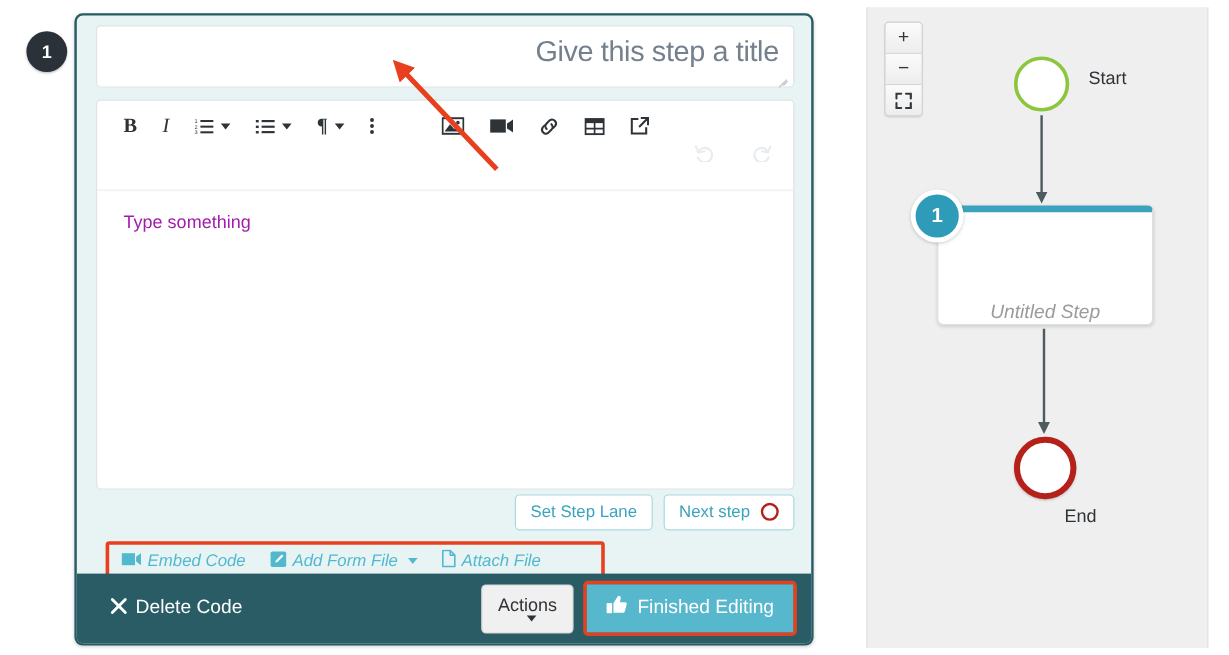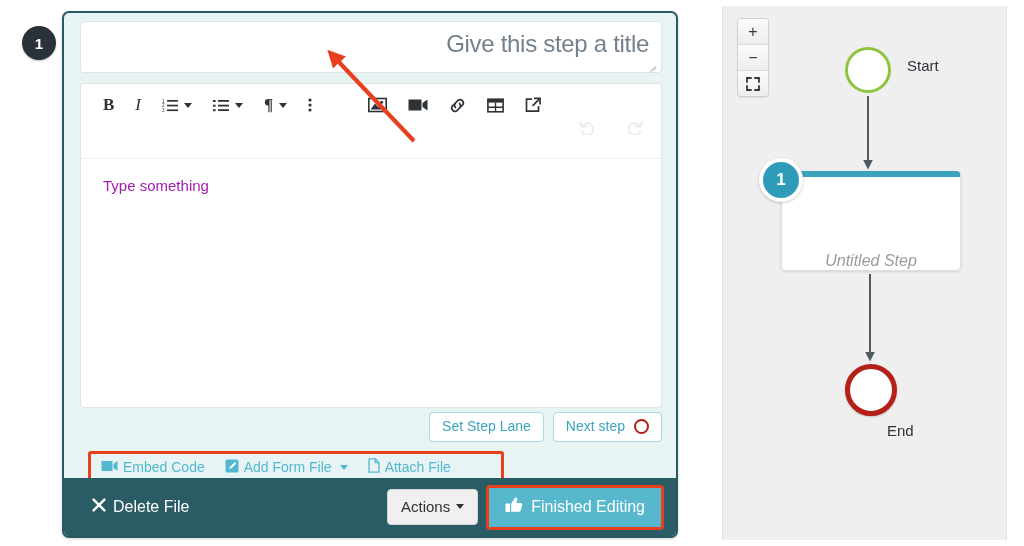--- a/index.html
+++ b/index.html
@@ -175,20 +175,21 @@
     position: absolute;
     left: 24px; top: 438px;
     width: 416px; height: 32px;
     border: 3px solid #e8401f;
     border-radius: 3px;
     box-sizing: border-box;
     display: flex;
     align-items: center;
     padding-left: 10px;
     gap: 20px;
+    font-style: italic;
   }
   .attach-link {
     color: #52b8d0;
     font-size: 14px;
     display: inline-flex;
     align-items: center;
     gap: 5px;
     cursor: pointer;
     white-space: nowrap;
   }
@@ -222,20 +223,21 @@
   .actions-btn {
     background: #f0f0f0;
     border: 1px solid #d6d6d6;
     border-radius: 4px;
     color: #2e3338;
     font-size: 15px;
     padding: 8px 13px 9px;
     display: inline-flex;
     align-items: center;
     cursor: pointer;
+    flex-direction: column;
   }
   .finished-wrap {
     border: 3px solid #e8401f;
     border-radius: 4px;
     padding: 0;
     display: inline-flex;
   }
   .finished-btn {
     background: #57b8cd;
     border: none;
@@ -523,21 +525,21 @@
     </div>
 
     <div class="footer">
       <span class="delete-step">
         <span>
           <svg width="14" height="14" viewBox="0 0 14 14">
             <line x1="1.6" y1="1.6" x2="12.4" y2="12.4" stroke="#ffffff" stroke-width="2.4" stroke-linecap="round"></line>
             <line x1="12.4" y1="1.6" x2="1.6" y2="12.4" stroke="#ffffff" stroke-width="2.4" stroke-linecap="round"></line>
           </svg>
         </span>
-        <span>Delete File</span>
+        <span>Delete Code</span>
       </span>
 
       <span class="footer-right">
         <button class="actions-btn">
           <span>Actions</span>
           <span class="caret"></span>
         </button>
         <span class="finished-wrap">
           <button class="finished-btn">
             <span>

